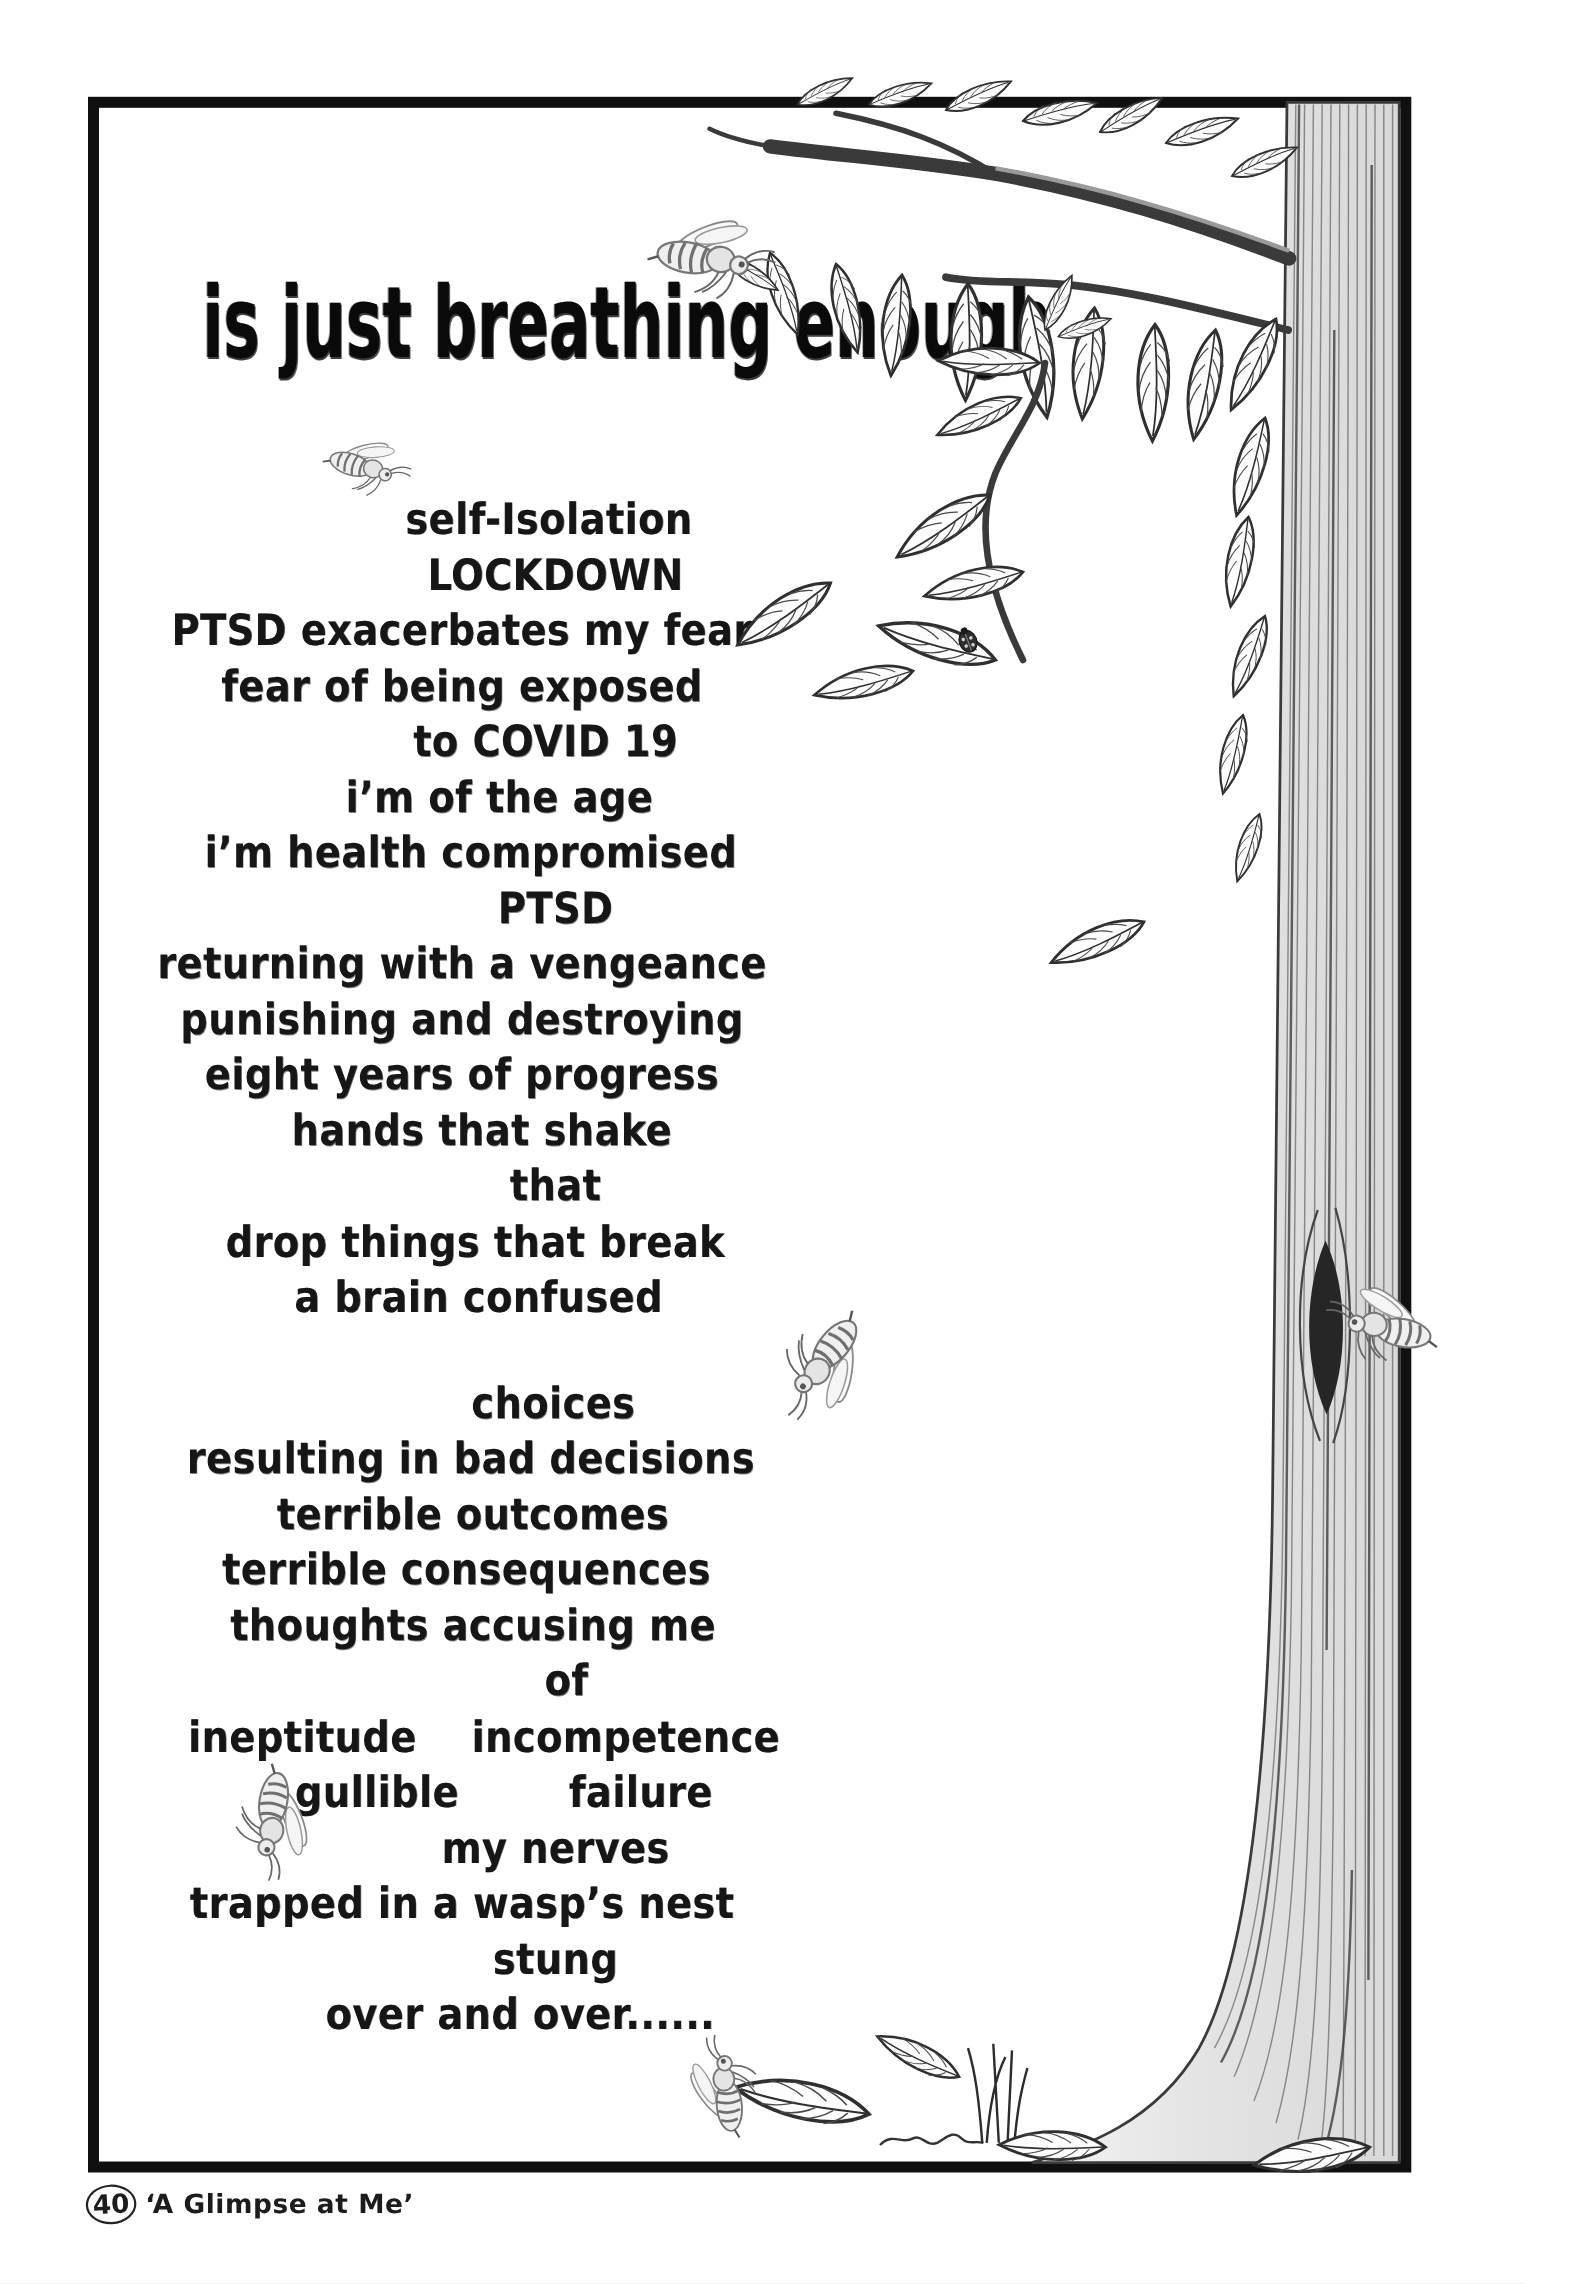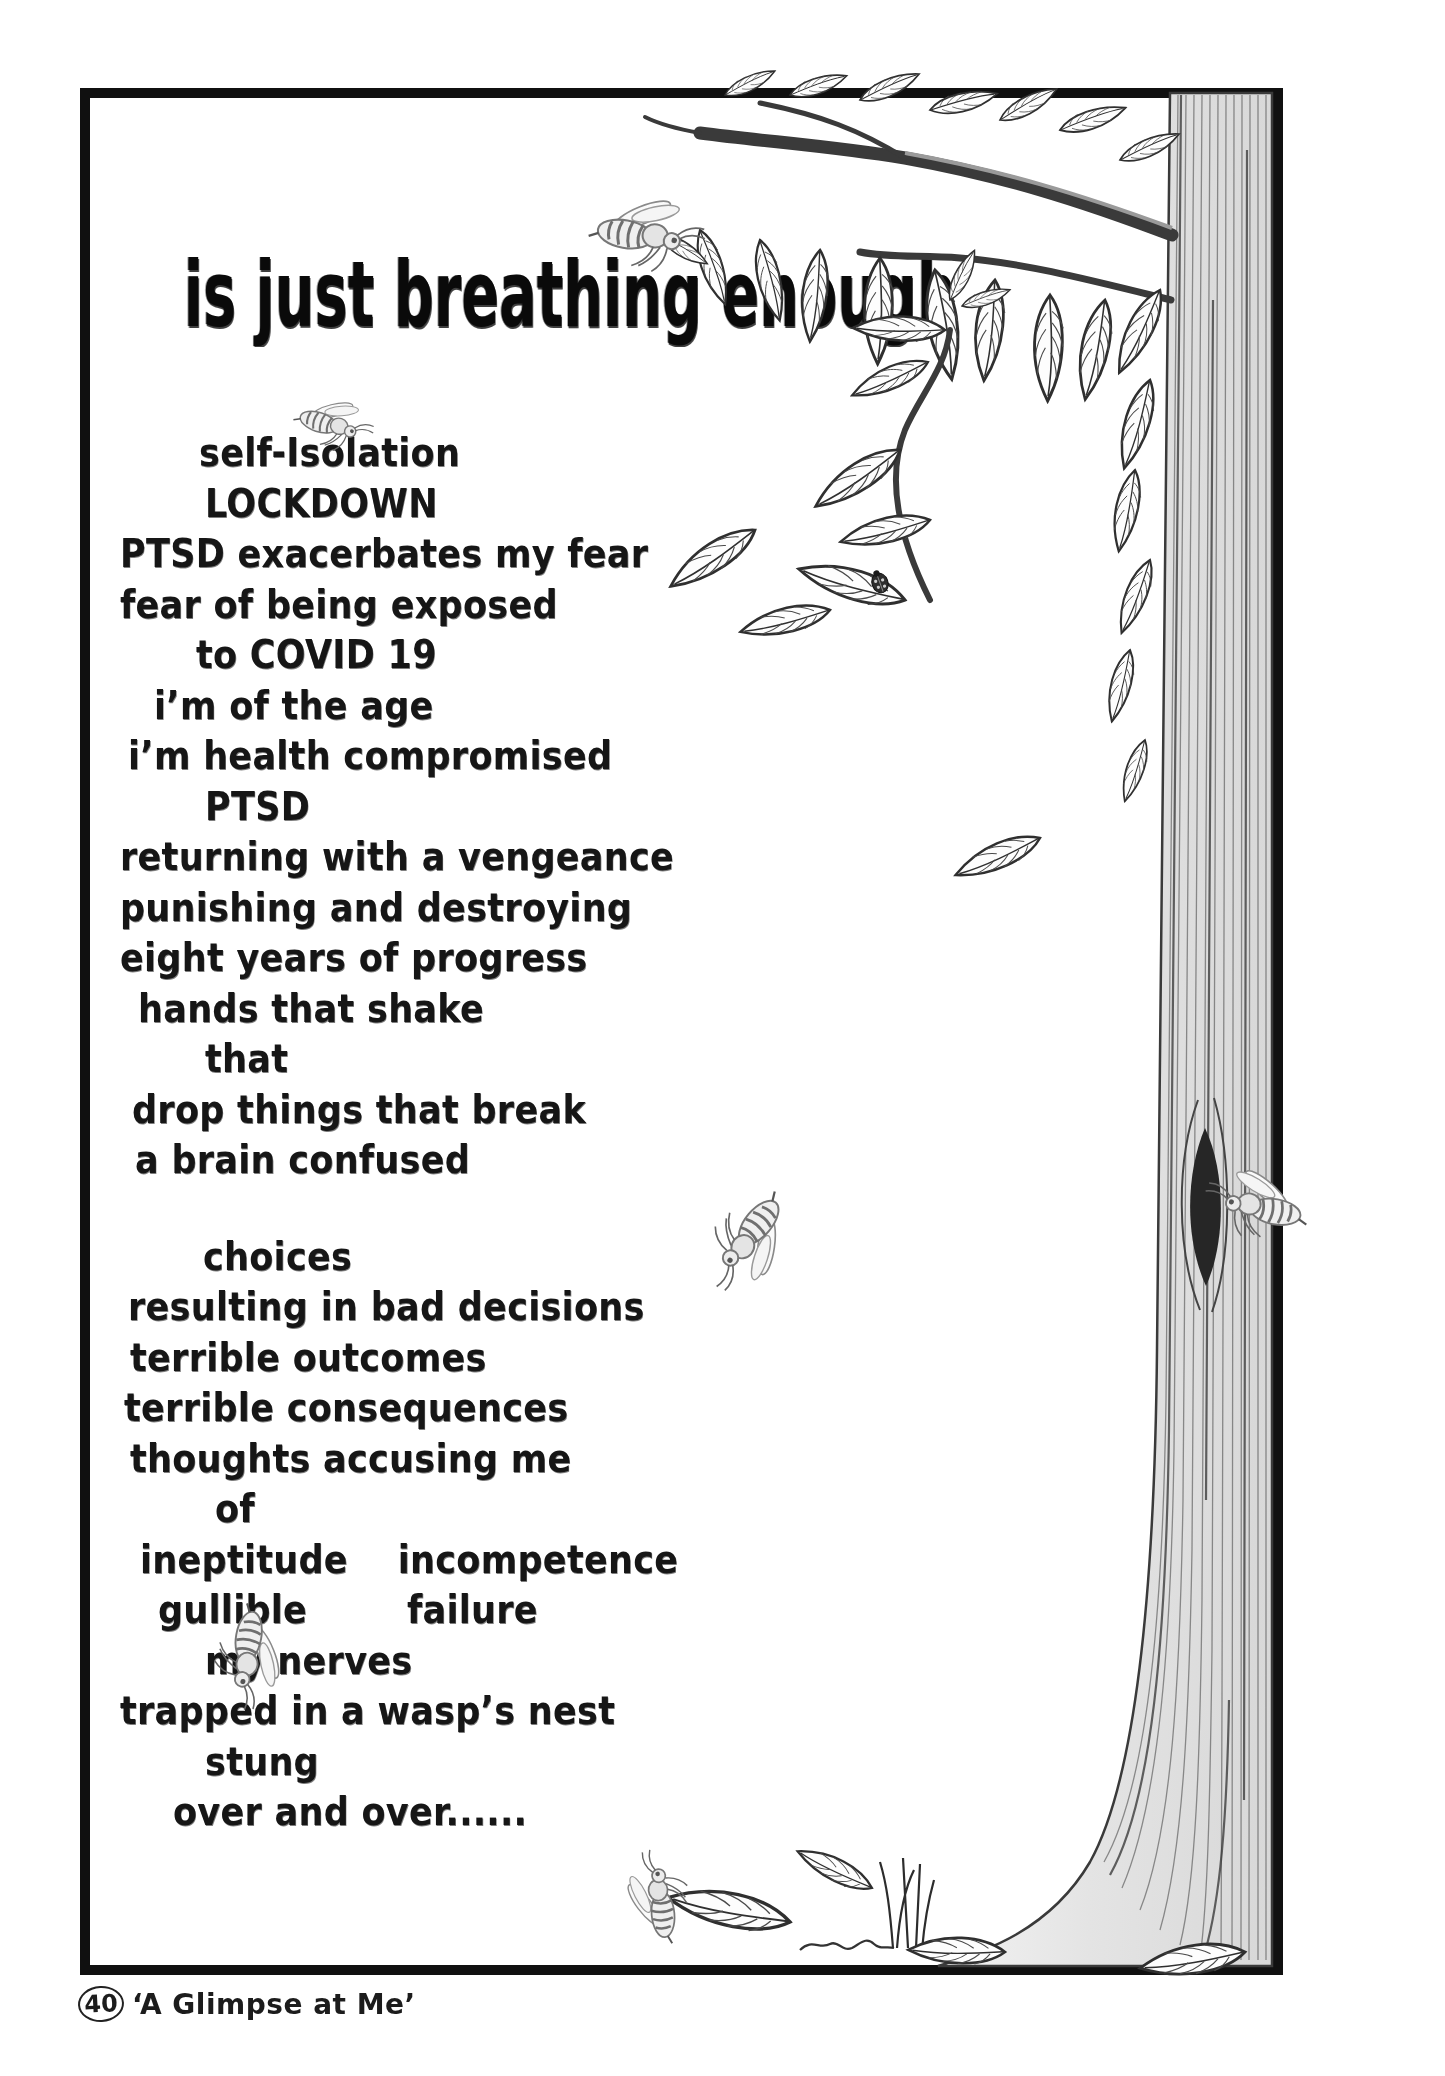--- a/index.html
+++ b/index.html
@@ -24,22 +24,22 @@
     font-size:60px;font-weight:800;
     color:#0a0a0a;
     letter-spacing:0px;
     transform:scale(0.93,1.5);
     transform-origin:center top;
     text-shadow:1px 1px 0 rgba(0,0,0,.65), -1px 0 0 rgba(0,0,0,.35), 0 1px 0 rgba(0,0,0,.3);
     white-space:nowrap;
   }
   .poem{
     position:absolute;
-    left:120px;top:428px;width:600px;
-    text-align:left;
+    left:120px;top:448px;width:600px;
+    text-align:center;
     color:#161616;
   }
   .poem-line{
     height:50.5px;line-height:50.5px;
     font-size:35px;font-weight:700;
     letter-spacing:.3px;
     white-space:nowrap;
     text-shadow:0.6px 0.4px 0 rgba(20,20,20,.55);
   }
   .stanza-gap{height:46px;}
@@ -57,21 +57,21 @@
     width:46px;height:36px;
     border:2.5px solid #222;
     border-radius:50%;
     display:flex;align-items:center;justify-content:center;
     font-size:24px;font-weight:700;
     box-sizing:border-box;
     transform:rotate(-3deg);
   }
   .book-title{
     margin-left:8px;
-    font-size:28px;font-weight:700;
+    font-size:24px;font-weight:700;
     letter-spacing:.5px;
   }
 </style>
 </head>
 <body>
 
 <div class="page">
 
   <div class="frame"></div>
 

